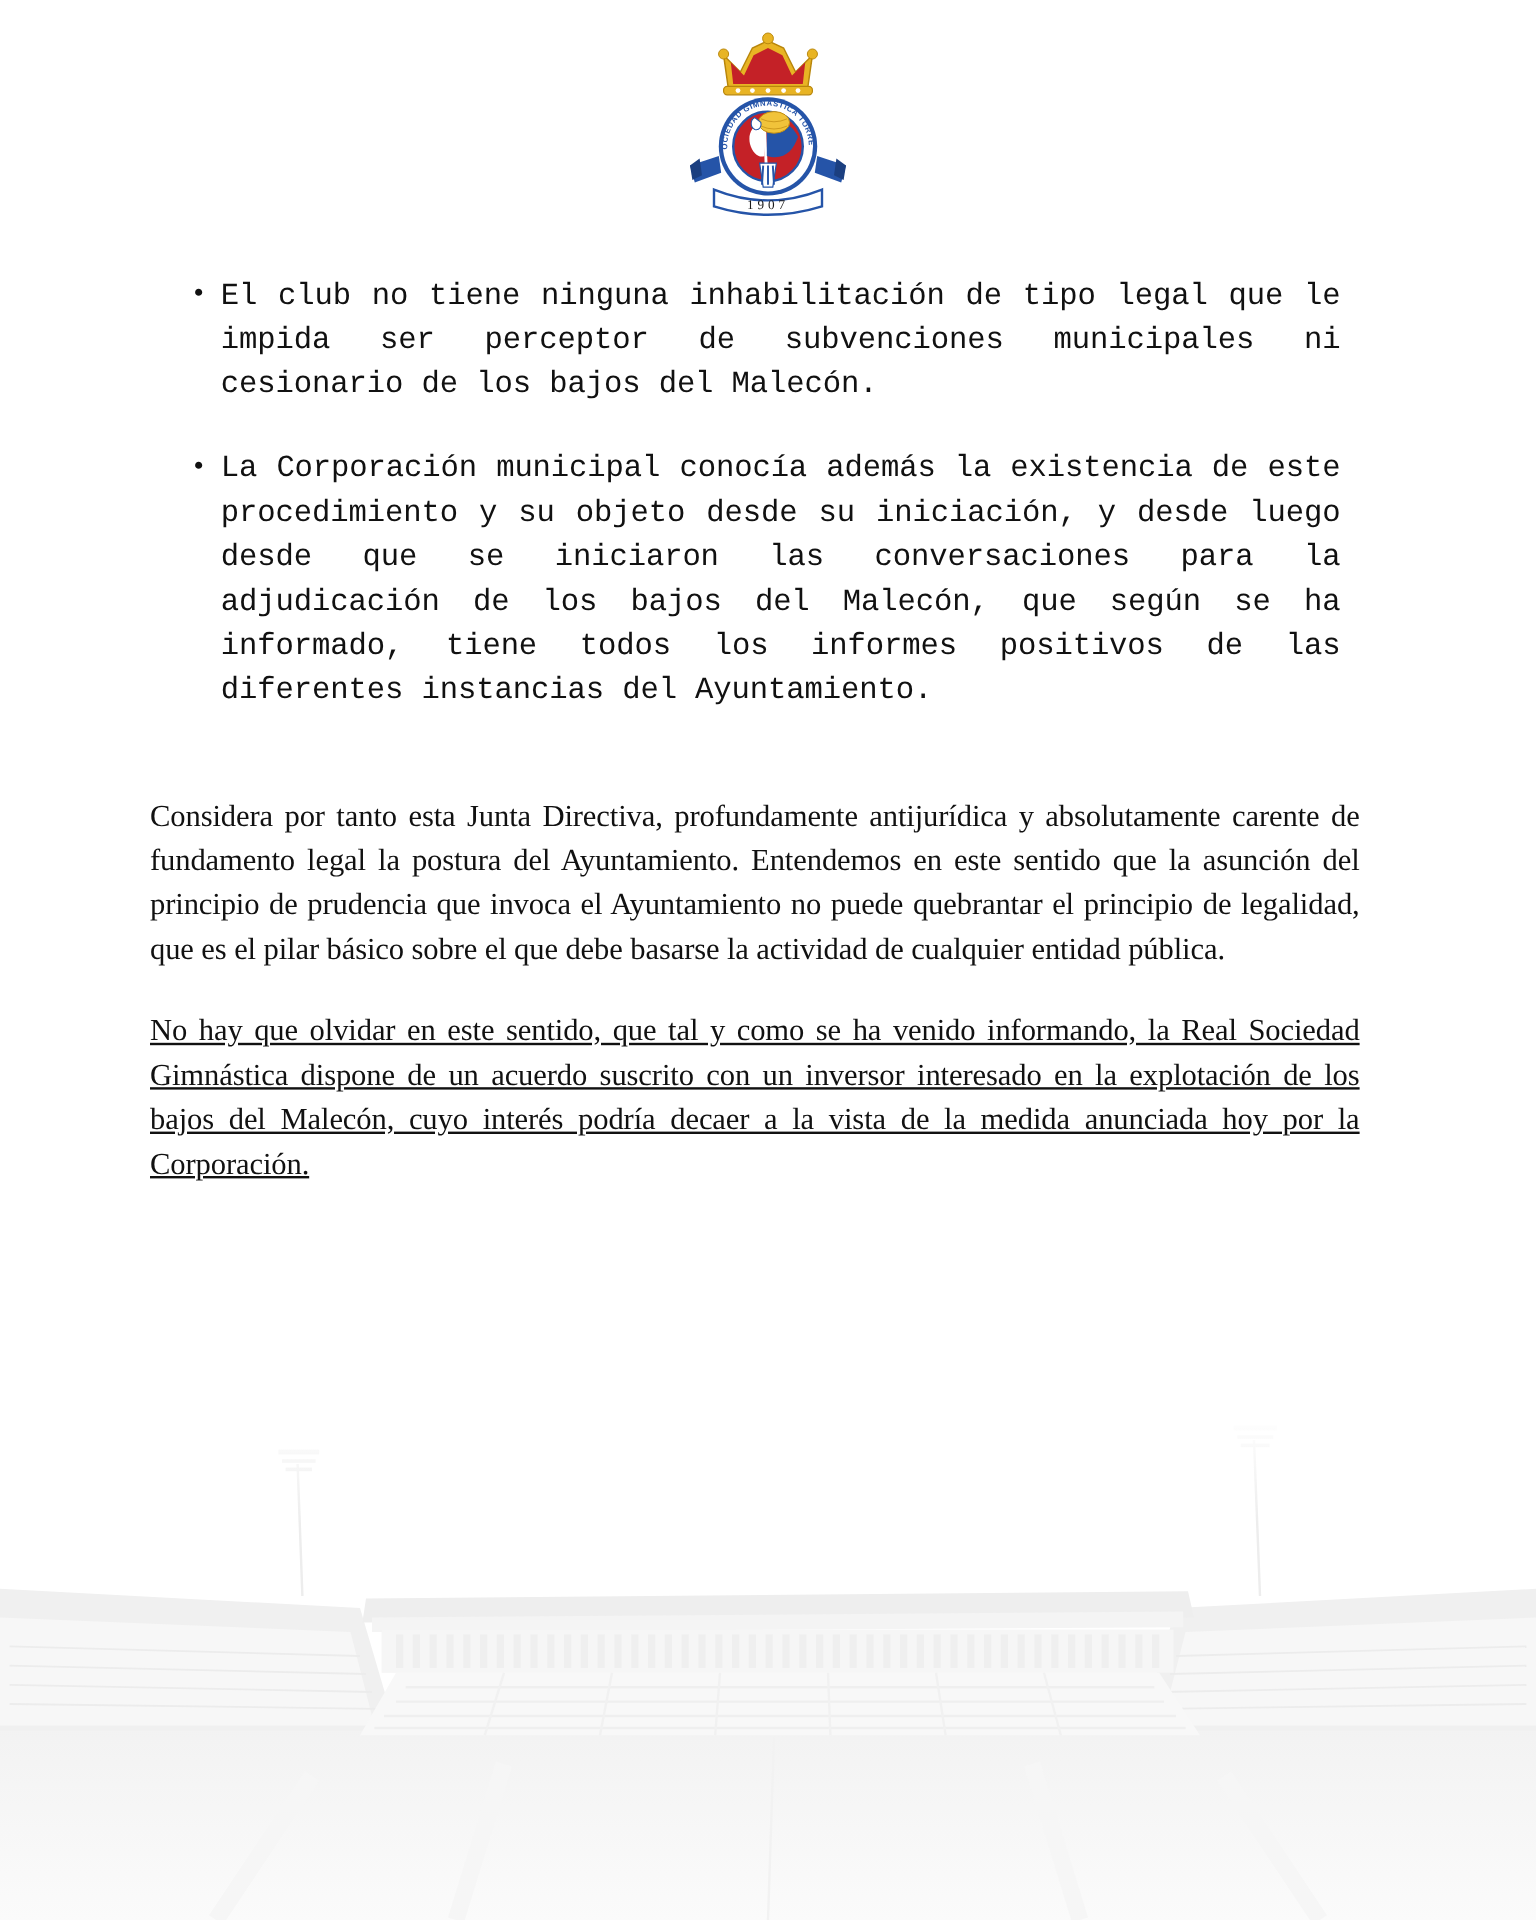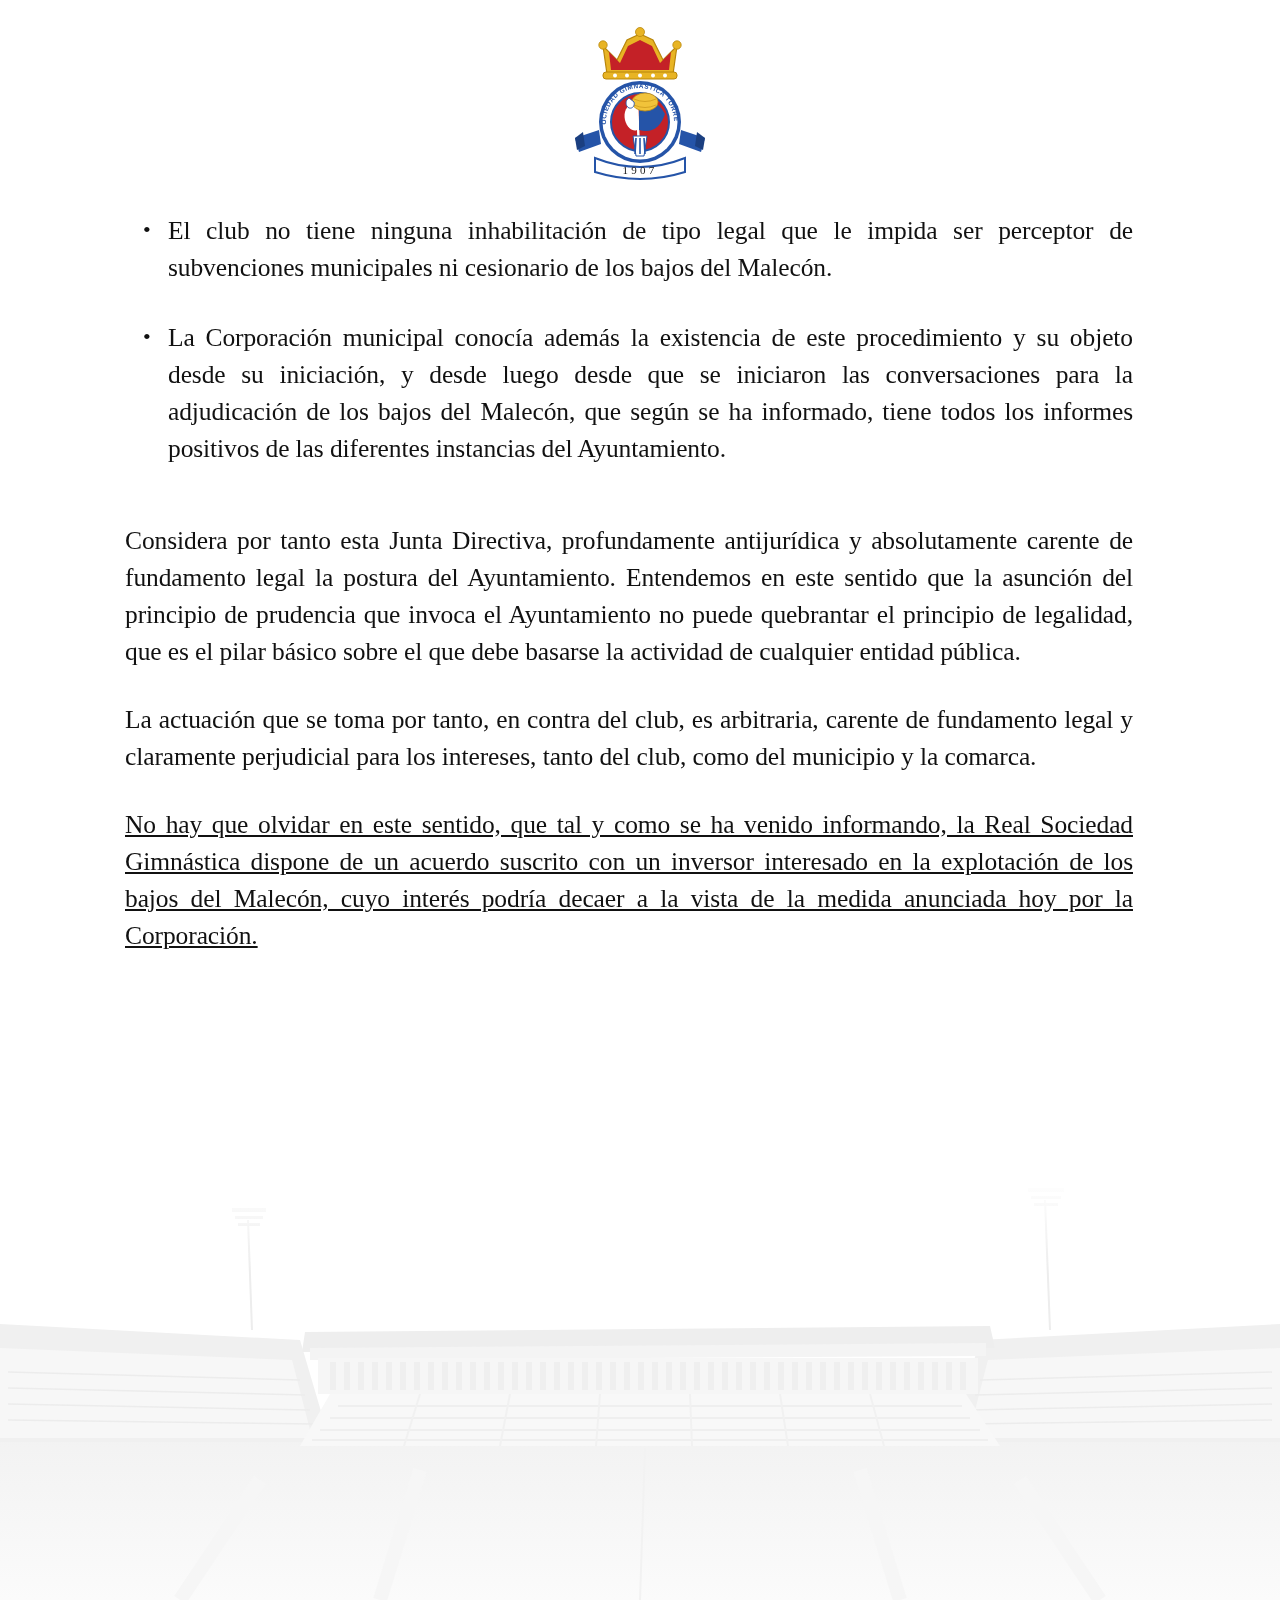--- a/index.html
+++ b/index.html
@@ -52,22 +52,23 @@
   .content {
     position: absolute;
     left: 125px;
     top: 212px;
     width: 1008px;
     z-index: 3;
   }
 
   ul.bullets {
     list-style: none;
-    margin: 0;
+    margin: 16px;
     padding: 0;
+    font-family: Liberation Mono, monospace;
   }
   ul.bullets > li {
     position: relative;
     padding-left: 43px;
     margin-bottom: 33px;
     font-size: 25.5px;
     line-height: 37px;
     text-align: justify;
     text-justify: inter-word;
     letter-spacing: -0.1px;
@@ -76,21 +77,21 @@
     content: "\2022";
     position: absolute;
     left: 18px;
     top: -1px;
     font-size: 22px;
     line-height: 37px;
     color: #111111;
   }
 
   p.para {
-    margin: 4px 0 31px 0;
+    margin: 16px 0 31px 0;
     font-size: 25.5px;
     line-height: 37px;
     text-align: justify;
     text-justify: inter-word;
     letter-spacing: -0.1px;
   }
   p.para:last-child { margin-bottom: 0; text-decoration: underline; }
 
   .blockgap { height: 18px; }
 </style>
@@ -300,18 +301,17 @@
         <span>El club no tiene ninguna inhabilitación de tipo legal que le impida ser perceptor de subvenciones municipales ni cesionario de los bajos del Malecón.</span>
       </li>
       <li>
         <span>La Corporación municipal conocía además la existencia de este procedimiento y su objeto desde su iniciación, y desde luego desde que se iniciaron las conversaciones para la adjudicación de los bajos del Malecón, que según se ha informado, tiene todos los informes positivos de las diferentes instancias del Ayuntamiento.</span>
       </li>
     </ul>
 
     <div class="blockgap"></div>
 
     <p class="para">Considera por tanto esta Junta Directiva, profundamente antijurídica y absolutamente carente de fundamento legal la postura del Ayuntamiento. Entendemos en este sentido que la asunción del principio de prudencia que invoca el Ayuntamiento no puede quebrantar el principio de legalidad, que es el pilar básico sobre el que debe basarse la actividad de cualquier entidad pública.</p>
-    <p class="para">La actuación que se toma por tanto, en contra del club, es arbitraria, carente de fundamento legal y claramente perjudicial para los intereses, tanto del club, como del municipio y la comarca.</p>
     <p class="para">No hay que olvidar en este sentido, que tal y como se ha venido informando, la Real Sociedad Gimnástica dispone de un acuerdo suscrito con un inversor interesado en la explotación de los bajos del Malecón, cuyo interés podría decaer a la vista de la medida anunciada hoy por la Corporación.</p>
 
   </div>
 
 </div>
 
 </body></html>

